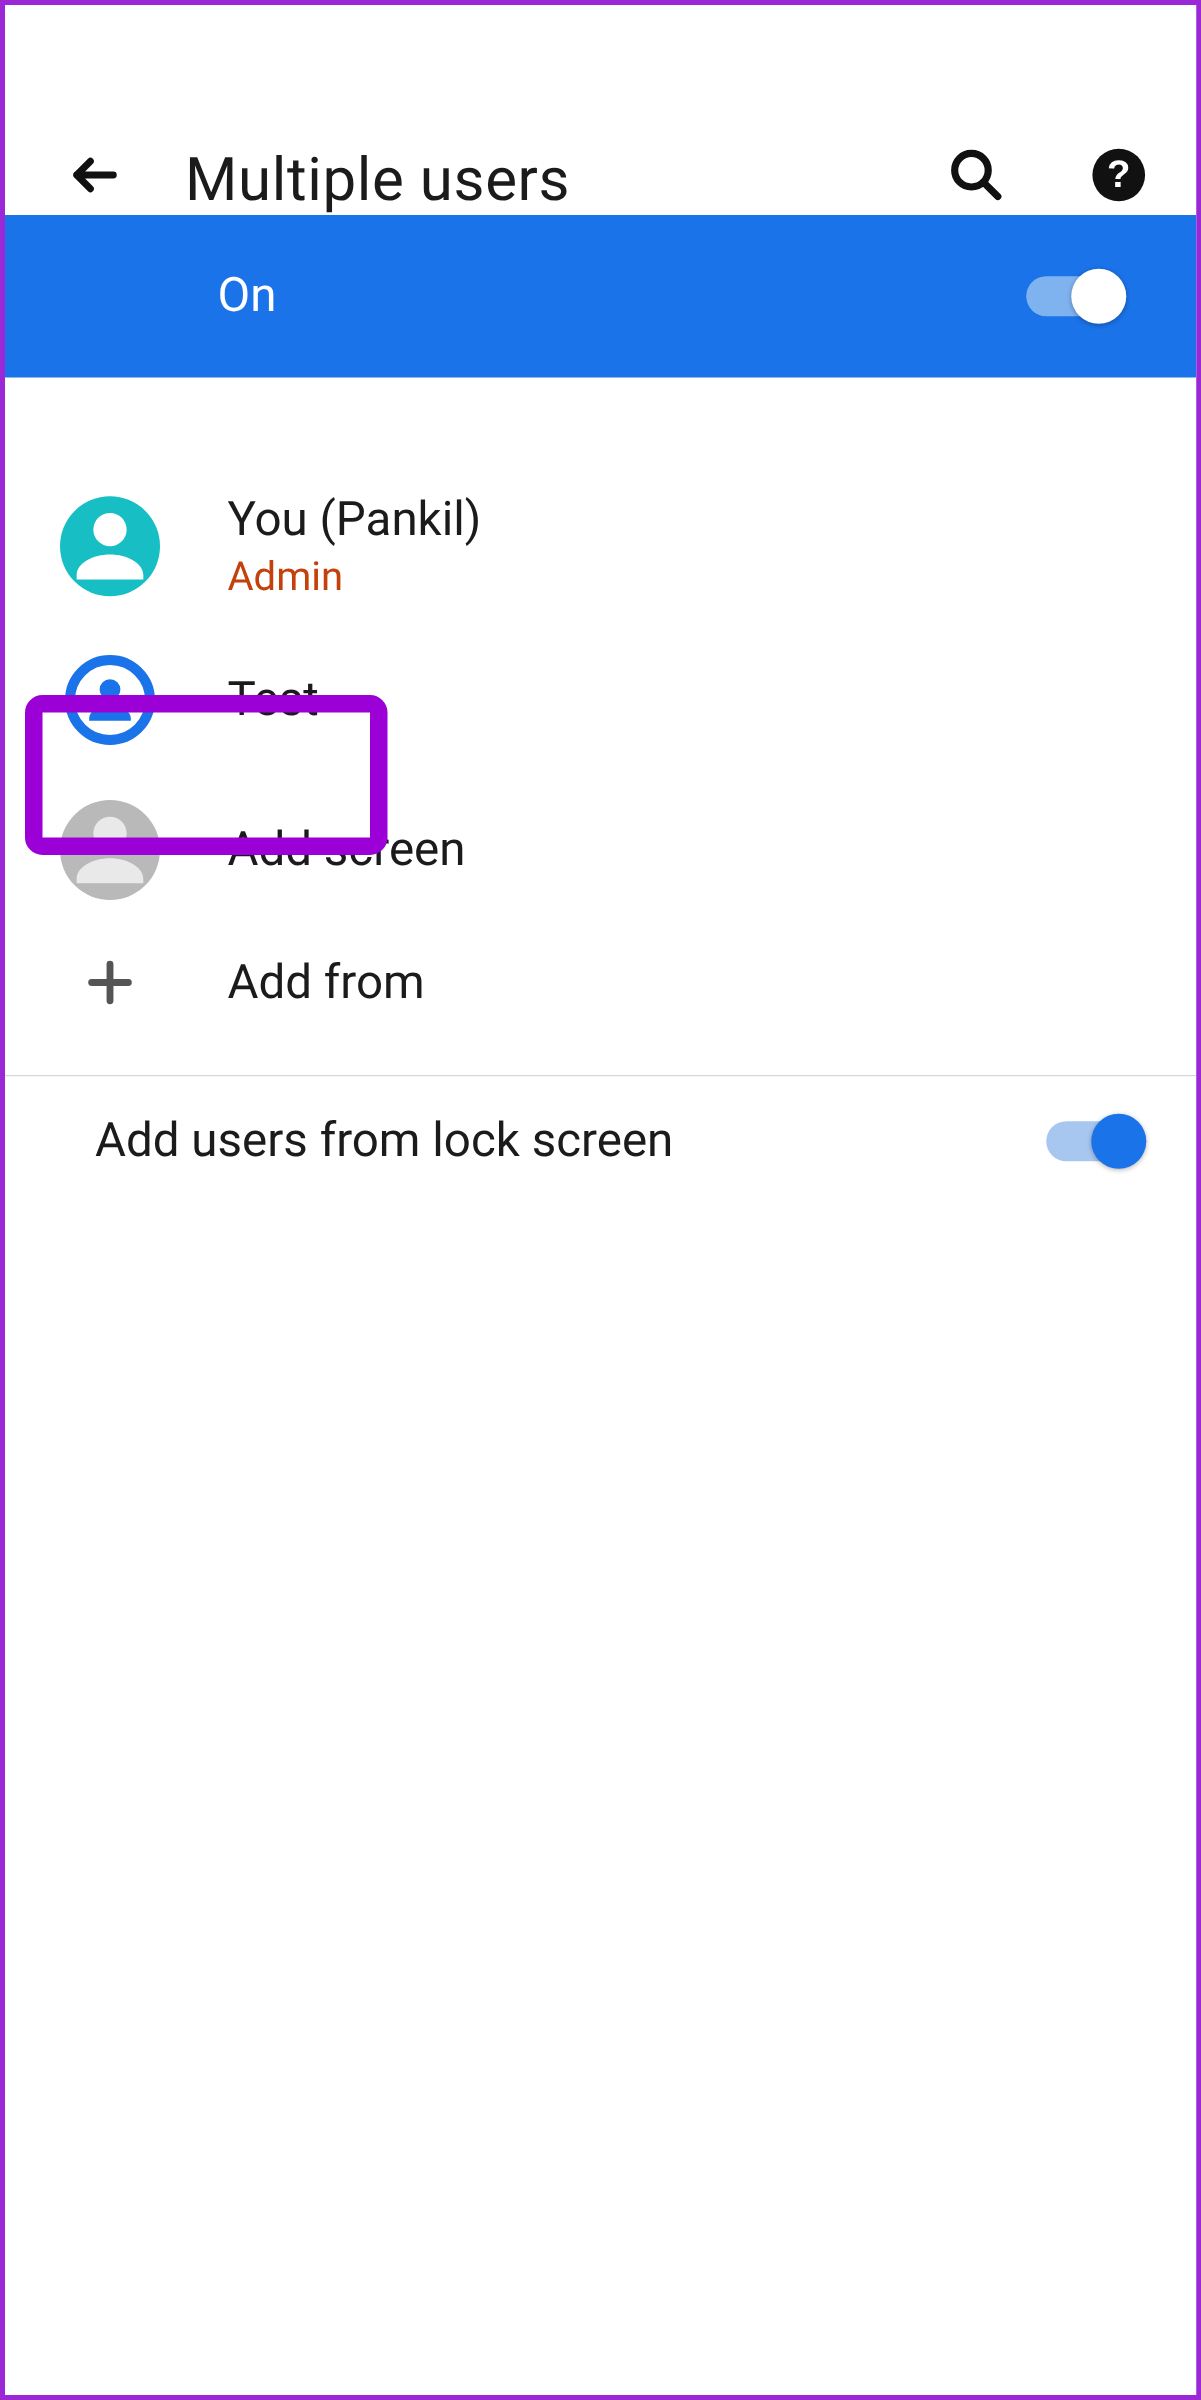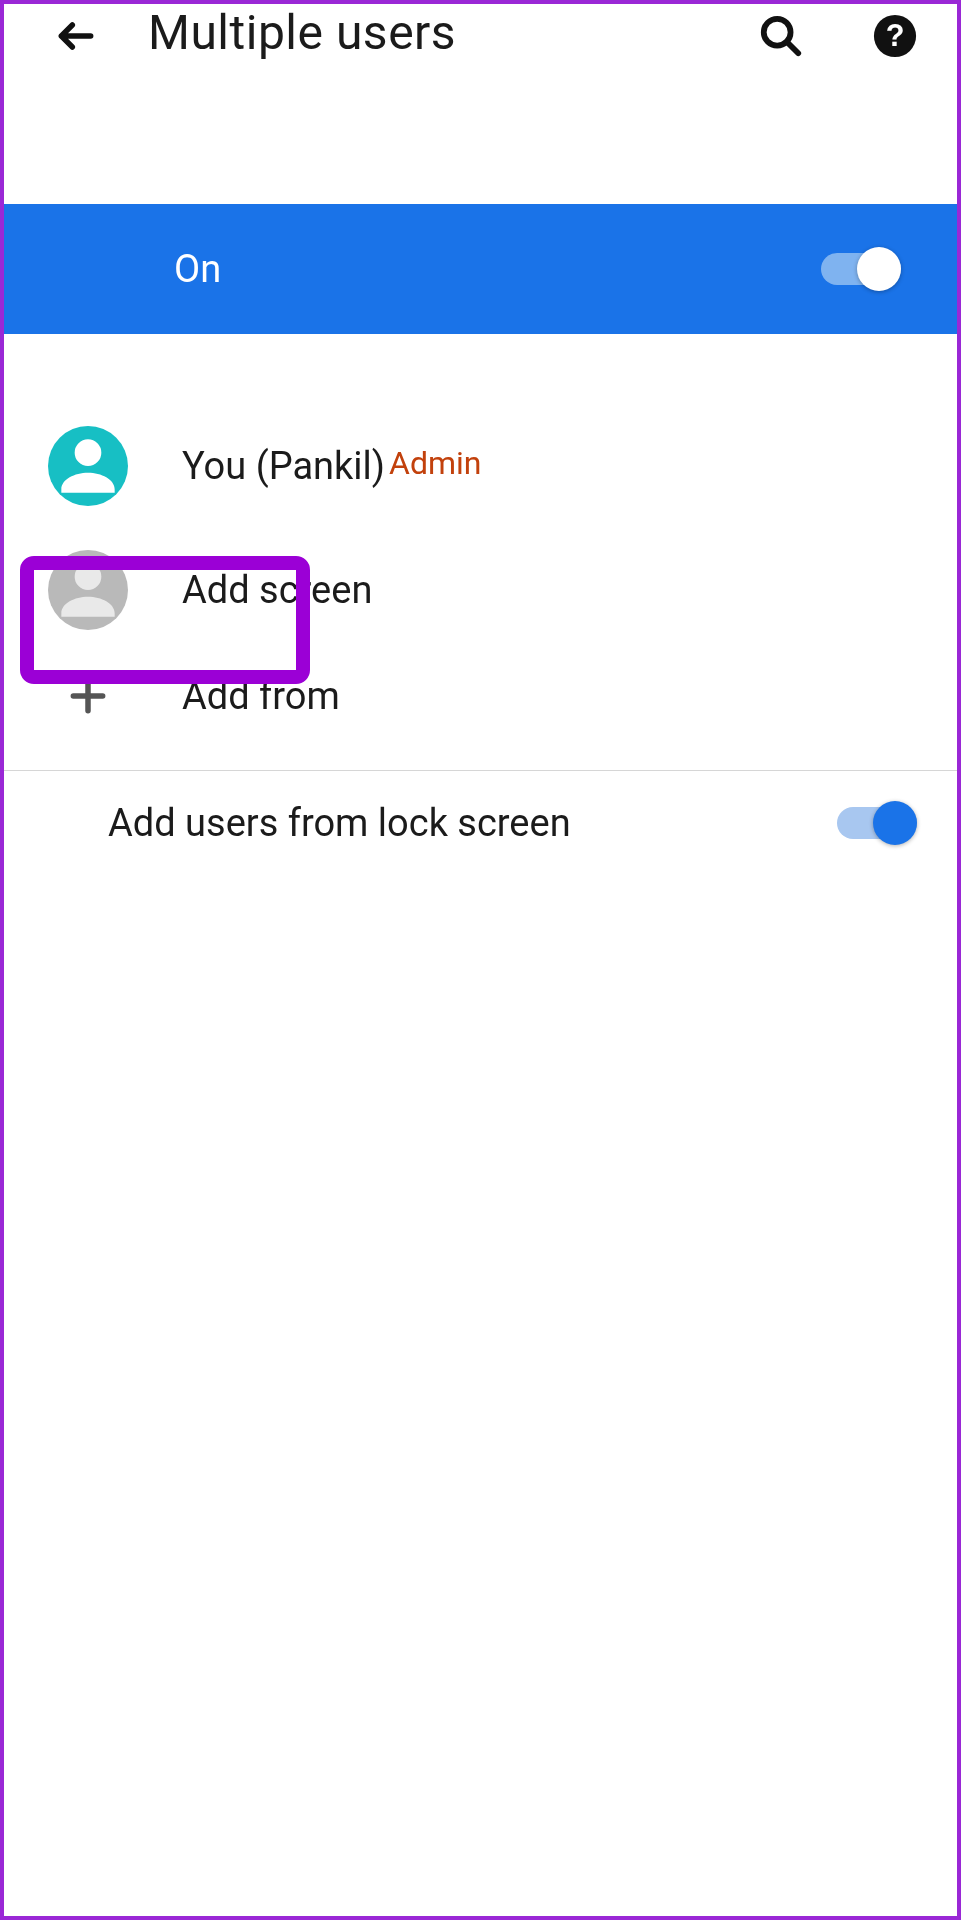--- a/index.html
+++ b/index.html
@@ -7,22 +7,22 @@
   body {
     font-family: Roboto, "Segoe UI", Arial, sans-serif;
     background: #fff;
     border: 4px solid #9a28d6;
     display: flex;
     flex-direction: column;
   }
   
   .header {
     display: flex;
-    align-items: flex-start;
-    height: 200px;
+    align-items: flex-end;
+    height: 168px;
     padding: 0 30px 0 40px;
     gap: 40px;
   }
   .back-btn {
     width: 64px; height: 64px;
     display:flex;align-items:center;justify-content:center;
     cursor:pointer;
   }
   .back-btn svg{width:44px;height:44px;stroke:#111;stroke-width:3;fill:none;stroke-linecap:round;stroke-linejoin:round;}
   .title {
@@ -55,42 +55,42 @@
   .banner .switch-thumb{background:#fff;right:0;box-shadow:0 1px 4px rgba(0,0,0,.3);}
   
   .list{padding-top:70px;}
   .row{
     display:flex;align-items:center;
     padding:22px 30px 22px 40px;
     gap:50px;
     cursor:pointer;
   }
   .avatar-slot{width:88px;display:flex;justify-content:center;}
-  .row-text{display:flex;flex-direction:row;gap:4px;}
+  .row-text{display:flex;flex-direction:column;gap:4px;}
   .row-title{font-size:38px;color:#1b1b1b;}
   .row-sub{font-size:32px;color:#c2410c;}
   .avatar{width:80px;height:80px;border-radius:50%;display:flex;align-items:center;justify-content:center;}
   .avatar svg{width:80px;height:80px;}
   .av-you{background:#17bfc4;}
   .av-you svg path{fill:#fff;}
   .av-test-ring{width:72px;height:72px;border-radius:50%;border:8px solid #1a73e8;display:flex;align-items:center;justify-content:center;}
   .av-test-ring svg{width:50px;height:50px;}
   .av-test-ring svg path{fill:#1a73e8;}
   .av-guest{background:#b9b9b9;}
   .av-guest svg path{fill:#e9e9e9;}
   .plus-slot{width:88px;display:flex;justify-content:center;}
   .plus-slot svg{width:44px;height:44px;stroke:#555;stroke-width:3;stroke-linecap:round;}
   .highlight-box{
     position:absolute;left:16px;top:552px;width:290px;height:128px;
     border:14px solid #9b00d6;border-radius:14px;pointer-events:none;
   }
   body{position:relative;}
   .divider{height:1px;background:#d6d6d6;margin-top:30px;}
   
-  .row-toggle{justify-content:space-between;padding:30px 40px 30px 104px;}
+  .row-toggle{justify-content:space-between;padding:30px 40px 30px 72px;}
   .row-toggle .switch-track{background:#a8c7f0;}
   .row-toggle .switch-thumb{background:#1a73e8;right:0;box-shadow:0 1px 4px rgba(0,0,0,.3);}
 </style>
 </head>
 <body>
 
 <div class="header">
   <div class="back-btn">
     <svg viewBox="0 0 24 24">
         <path d="M20 12H4M10 6l-6 6 6 6"></path>
@@ -128,20 +128,32 @@
             <path d="M12 12a4 4 0 1 0-4-4 4 4 0 0 0 4 4zm0 2c-4 0-8 2-8 5v1h16v-1c0-3-4-5-8-5z"></path>
           </svg>
       </div>
     </div>
     <div class="row-text">
       <span class="row-title">You (Pankil)</span>
       <span class="row-sub">Admin</span>
     </div>
   </div>
 
+  <div class="row">
+    <div class="avatar-slot">
+      <div class="av-test-ring">
+        <svg viewBox="0 0 24 24">
+            <path d="M12 12a4 4 0 1 0-4-4 4 4 0 0 0 4 4zm0 2c-4 0-8 2-8 5v1h16v-1c0-3-4-5-8-5z"></path>
+          </svg>
+      </div>
+    </div>
+    <div class="row-text">
+      <span class="row-title">Test</span>
+    </div>
+  </div>
 
   <div class="row">
     <div class="avatar-slot">
       <div class="avatar av-guest">
         <svg viewBox="0 0 24 24">
             <path d="M12 12a4 4 0 1 0-4-4 4 4 0 0 0 4 4zm0 2c-4 0-8 2-8 5v1h16v-1c0-3-4-5-8-5z"></path>
           </svg>
       </div>
     </div>
     <div class="row-text">

